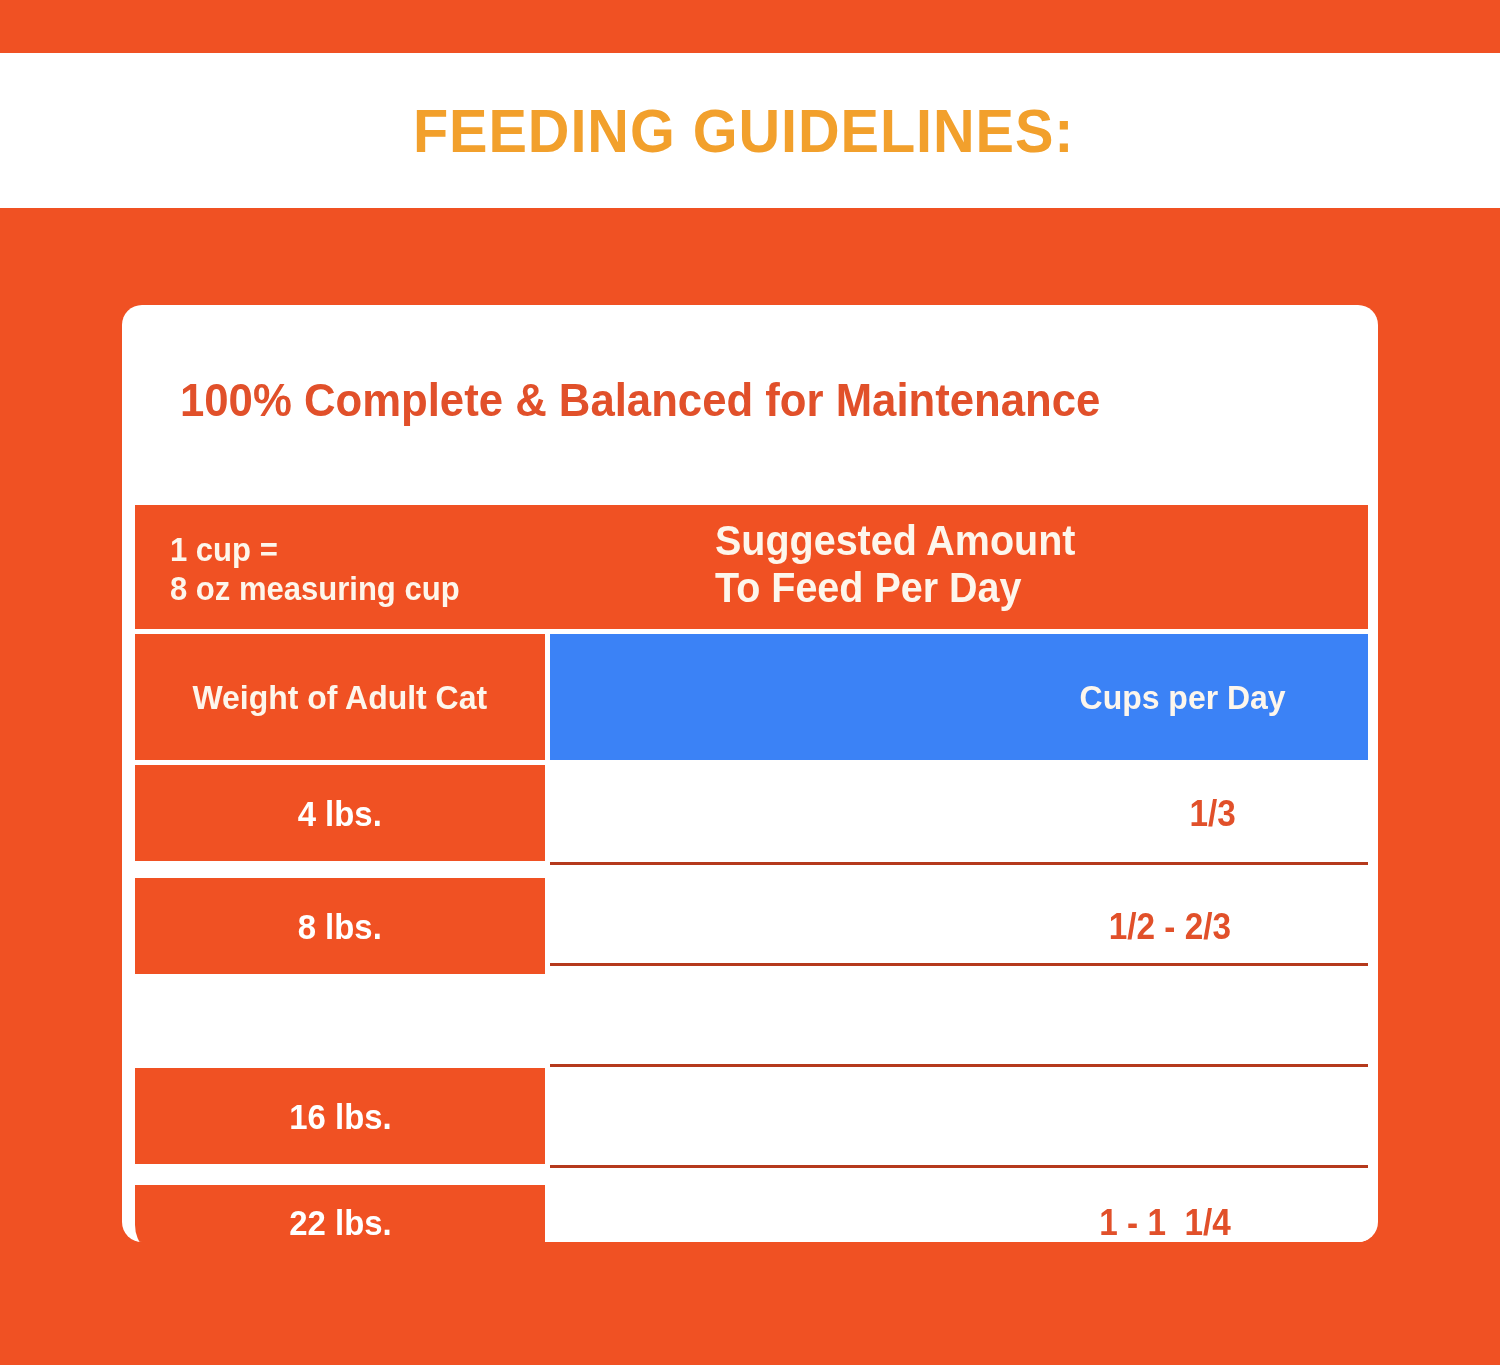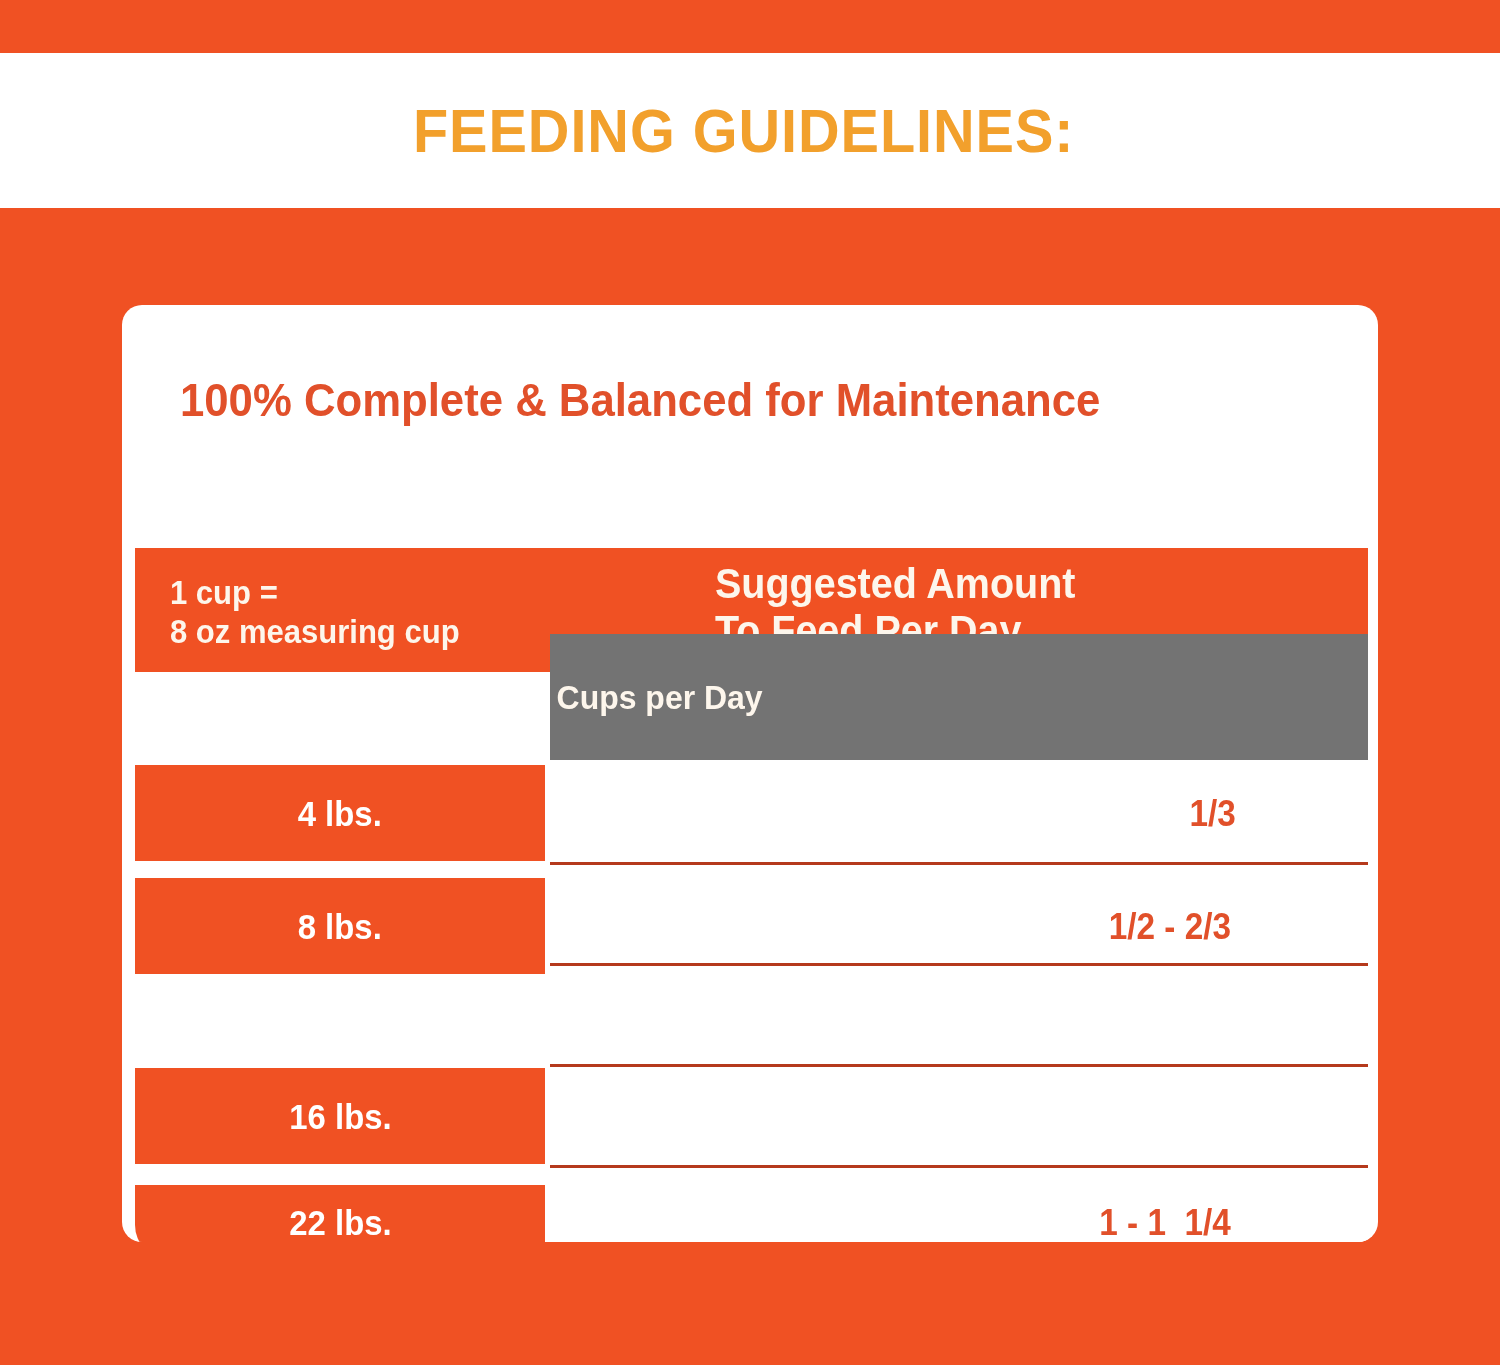--- a/index.html
+++ b/index.html
@@ -126,21 +126,20 @@
     height: 100%;
     display: flex;
     align-items: center;
     box-sizing: border-box;
   }
 
   
   .row-head1 {
     top: 0;
     height: 124px;
-    margin-top: 43px;
   }
   .head1-strip {
     position: absolute;
     left: 0;
     top: 0;
     width: 1233px;
     height: 124px;
     background: #F05123;
   }
   .cup-note {
@@ -178,23 +177,23 @@
   .head2-label {
     color: #FDF6EC;
     font-family: "Liberation Sans", sans-serif;
     font-weight: bold;
     font-size: 34px;
     transform: scaleX(0.94);
     white-space: nowrap;
     line-height: 1;
   }
   .cell-right.head2 {
-    background: #737373;
-    justify-content: flex-start;
-    padding-right: 116px;
+    background: #3b82f6;
+    justify-content: flex-end;
+    padding-right: 76px;
   }
 
   
   .row-data { height: 96px; }
   .r0 { top: 260px; }
   .r1 { top: 361px; margin-top: 12px; }
   .r2 { top: 462px; }
   .r3 { top: 563px; padding-left: 40px; }
   .r4 { top: 680px; height: 74px; }
 
@@ -262,20 +261,23 @@
 
       <div class="row row-head1">
         <div class="head1-strip"></div>
         <div class="cup-note">1 cup =
 8 oz measuring cup</div>
         <div class="suggested">Suggested Amount
 To Feed Per Day</div>
       </div>
 
       <div class="row row-head2">
+        <div class="cell-left">
+          <span class="head2-label">Weight of Adult Cat</span>
+        </div>
         <div class="cell-right head2">
           <span class="head2-label">Cups per Day</span>
         </div>
       </div>
 
       <div class="row row-data r0">
         <div class="cell-left">
           <span class="weight-label">4 lbs.</span>
         </div>
         <div class="cell-right data">

